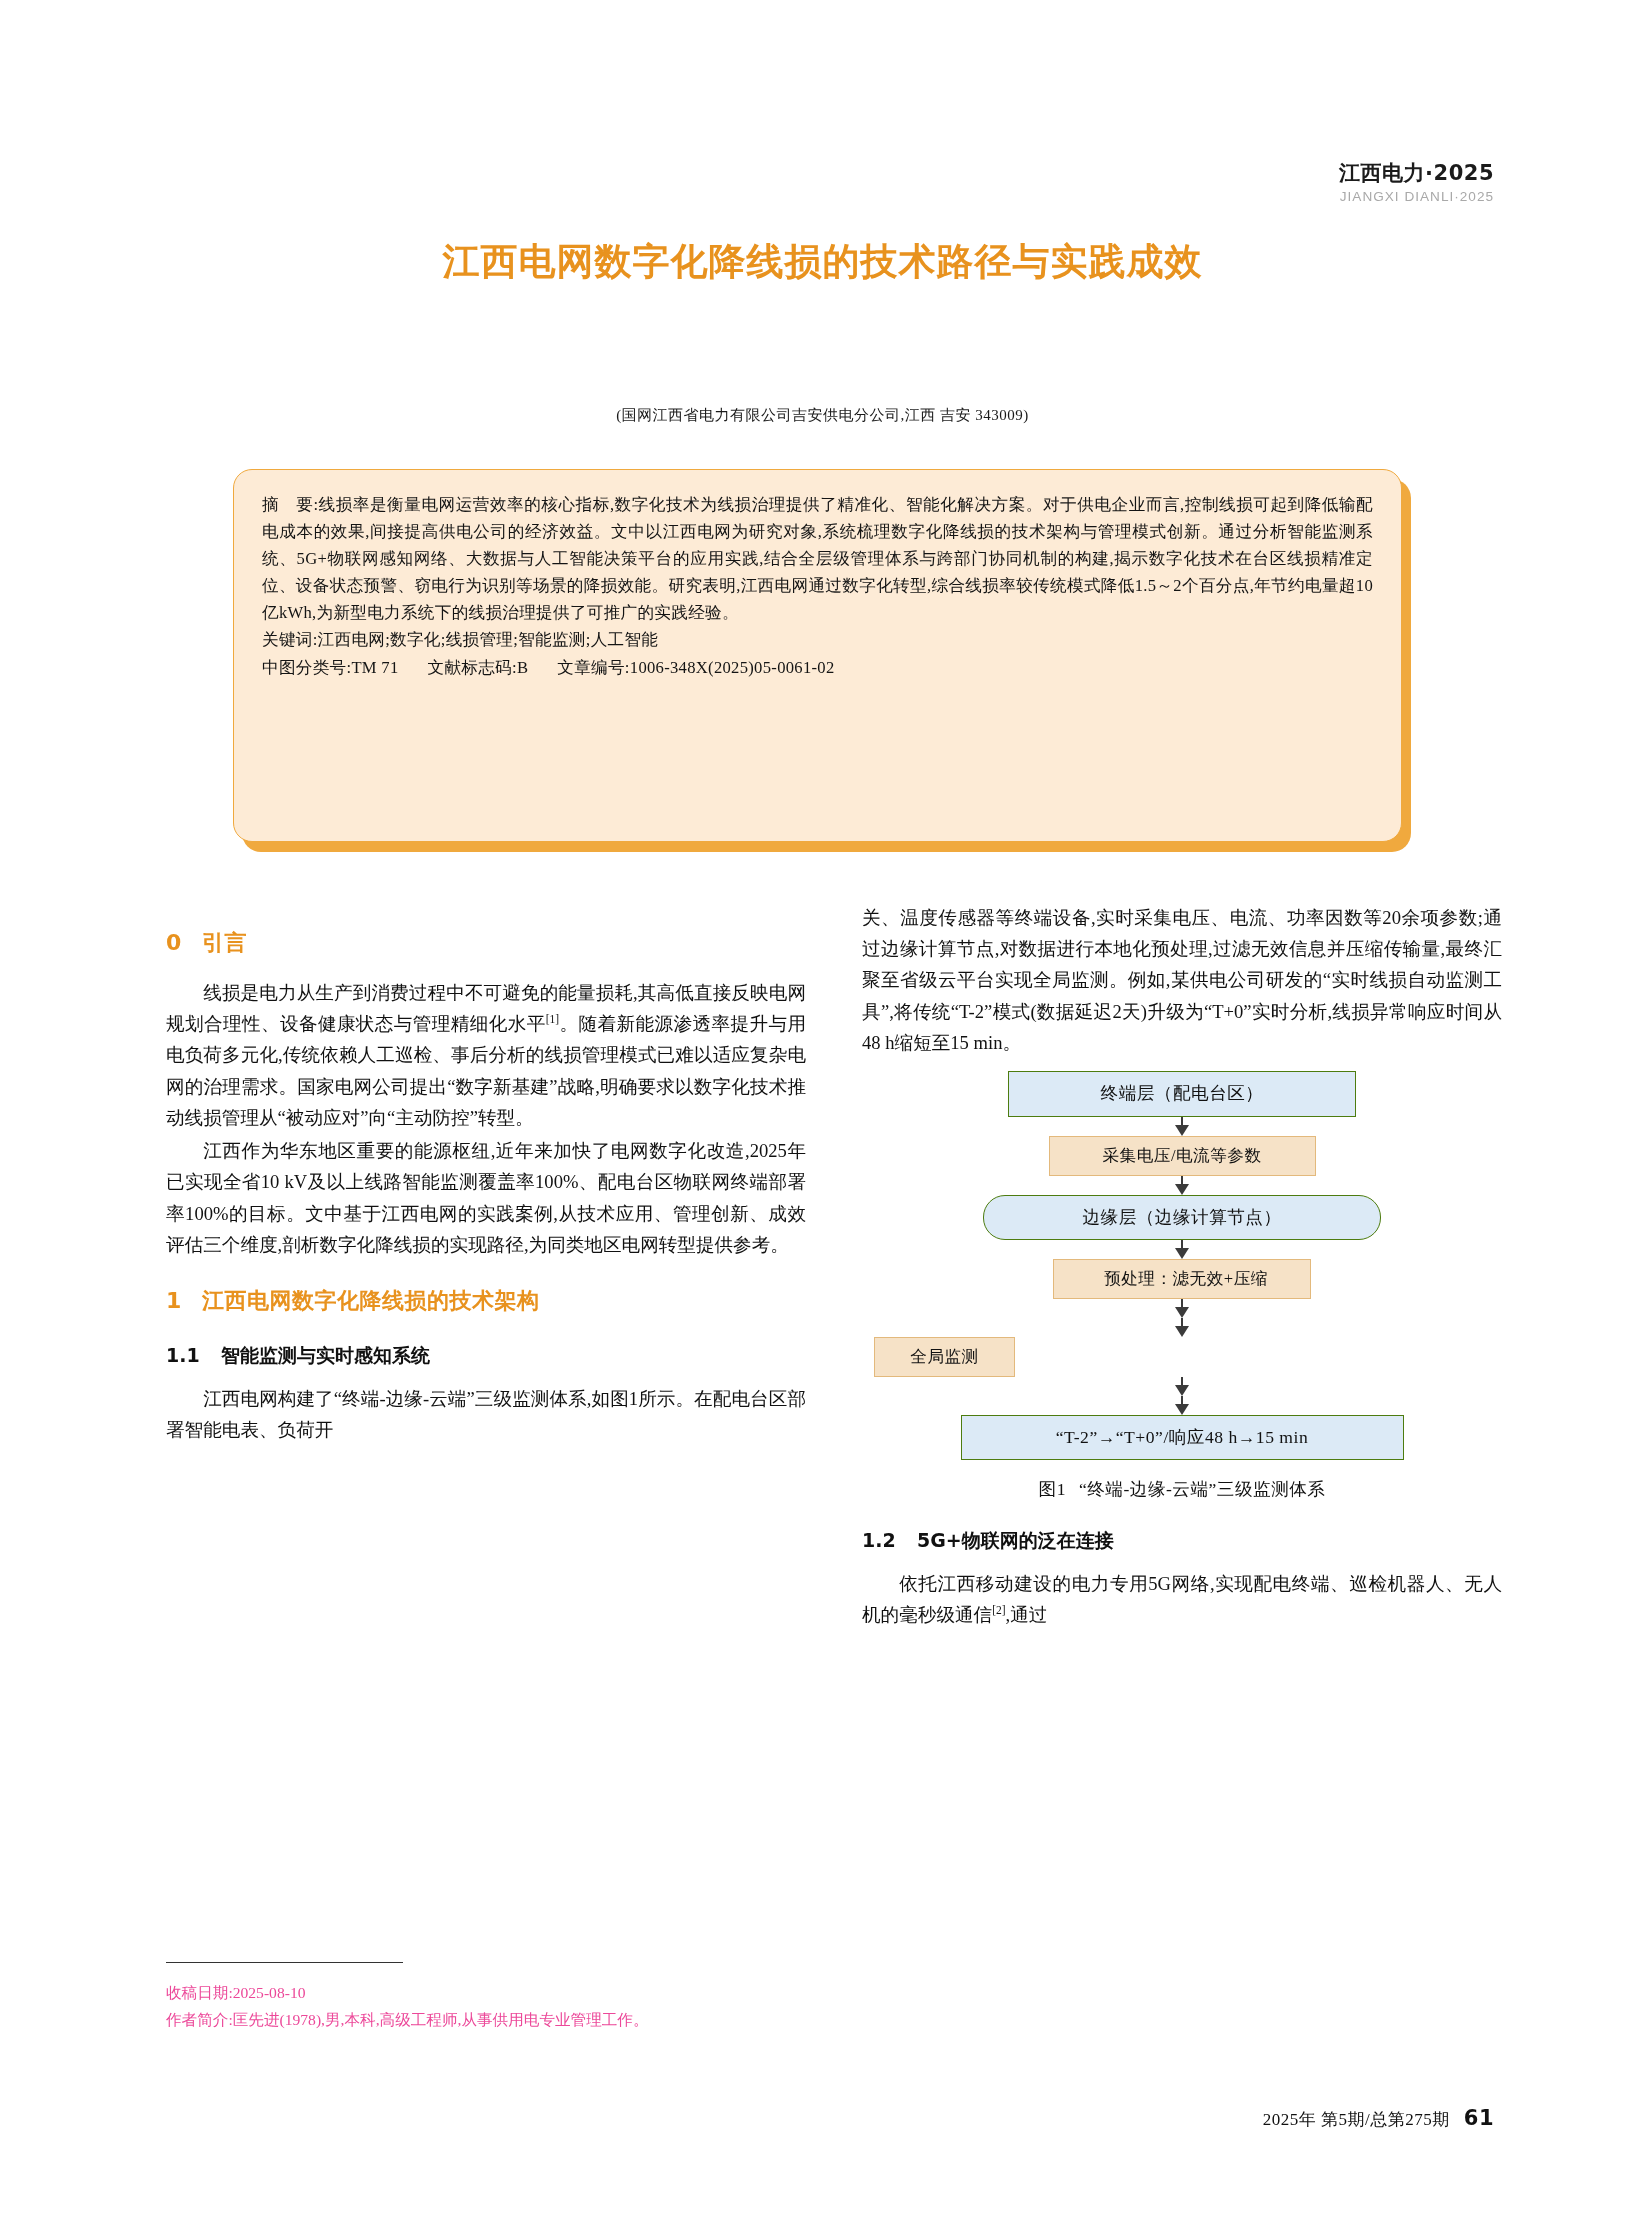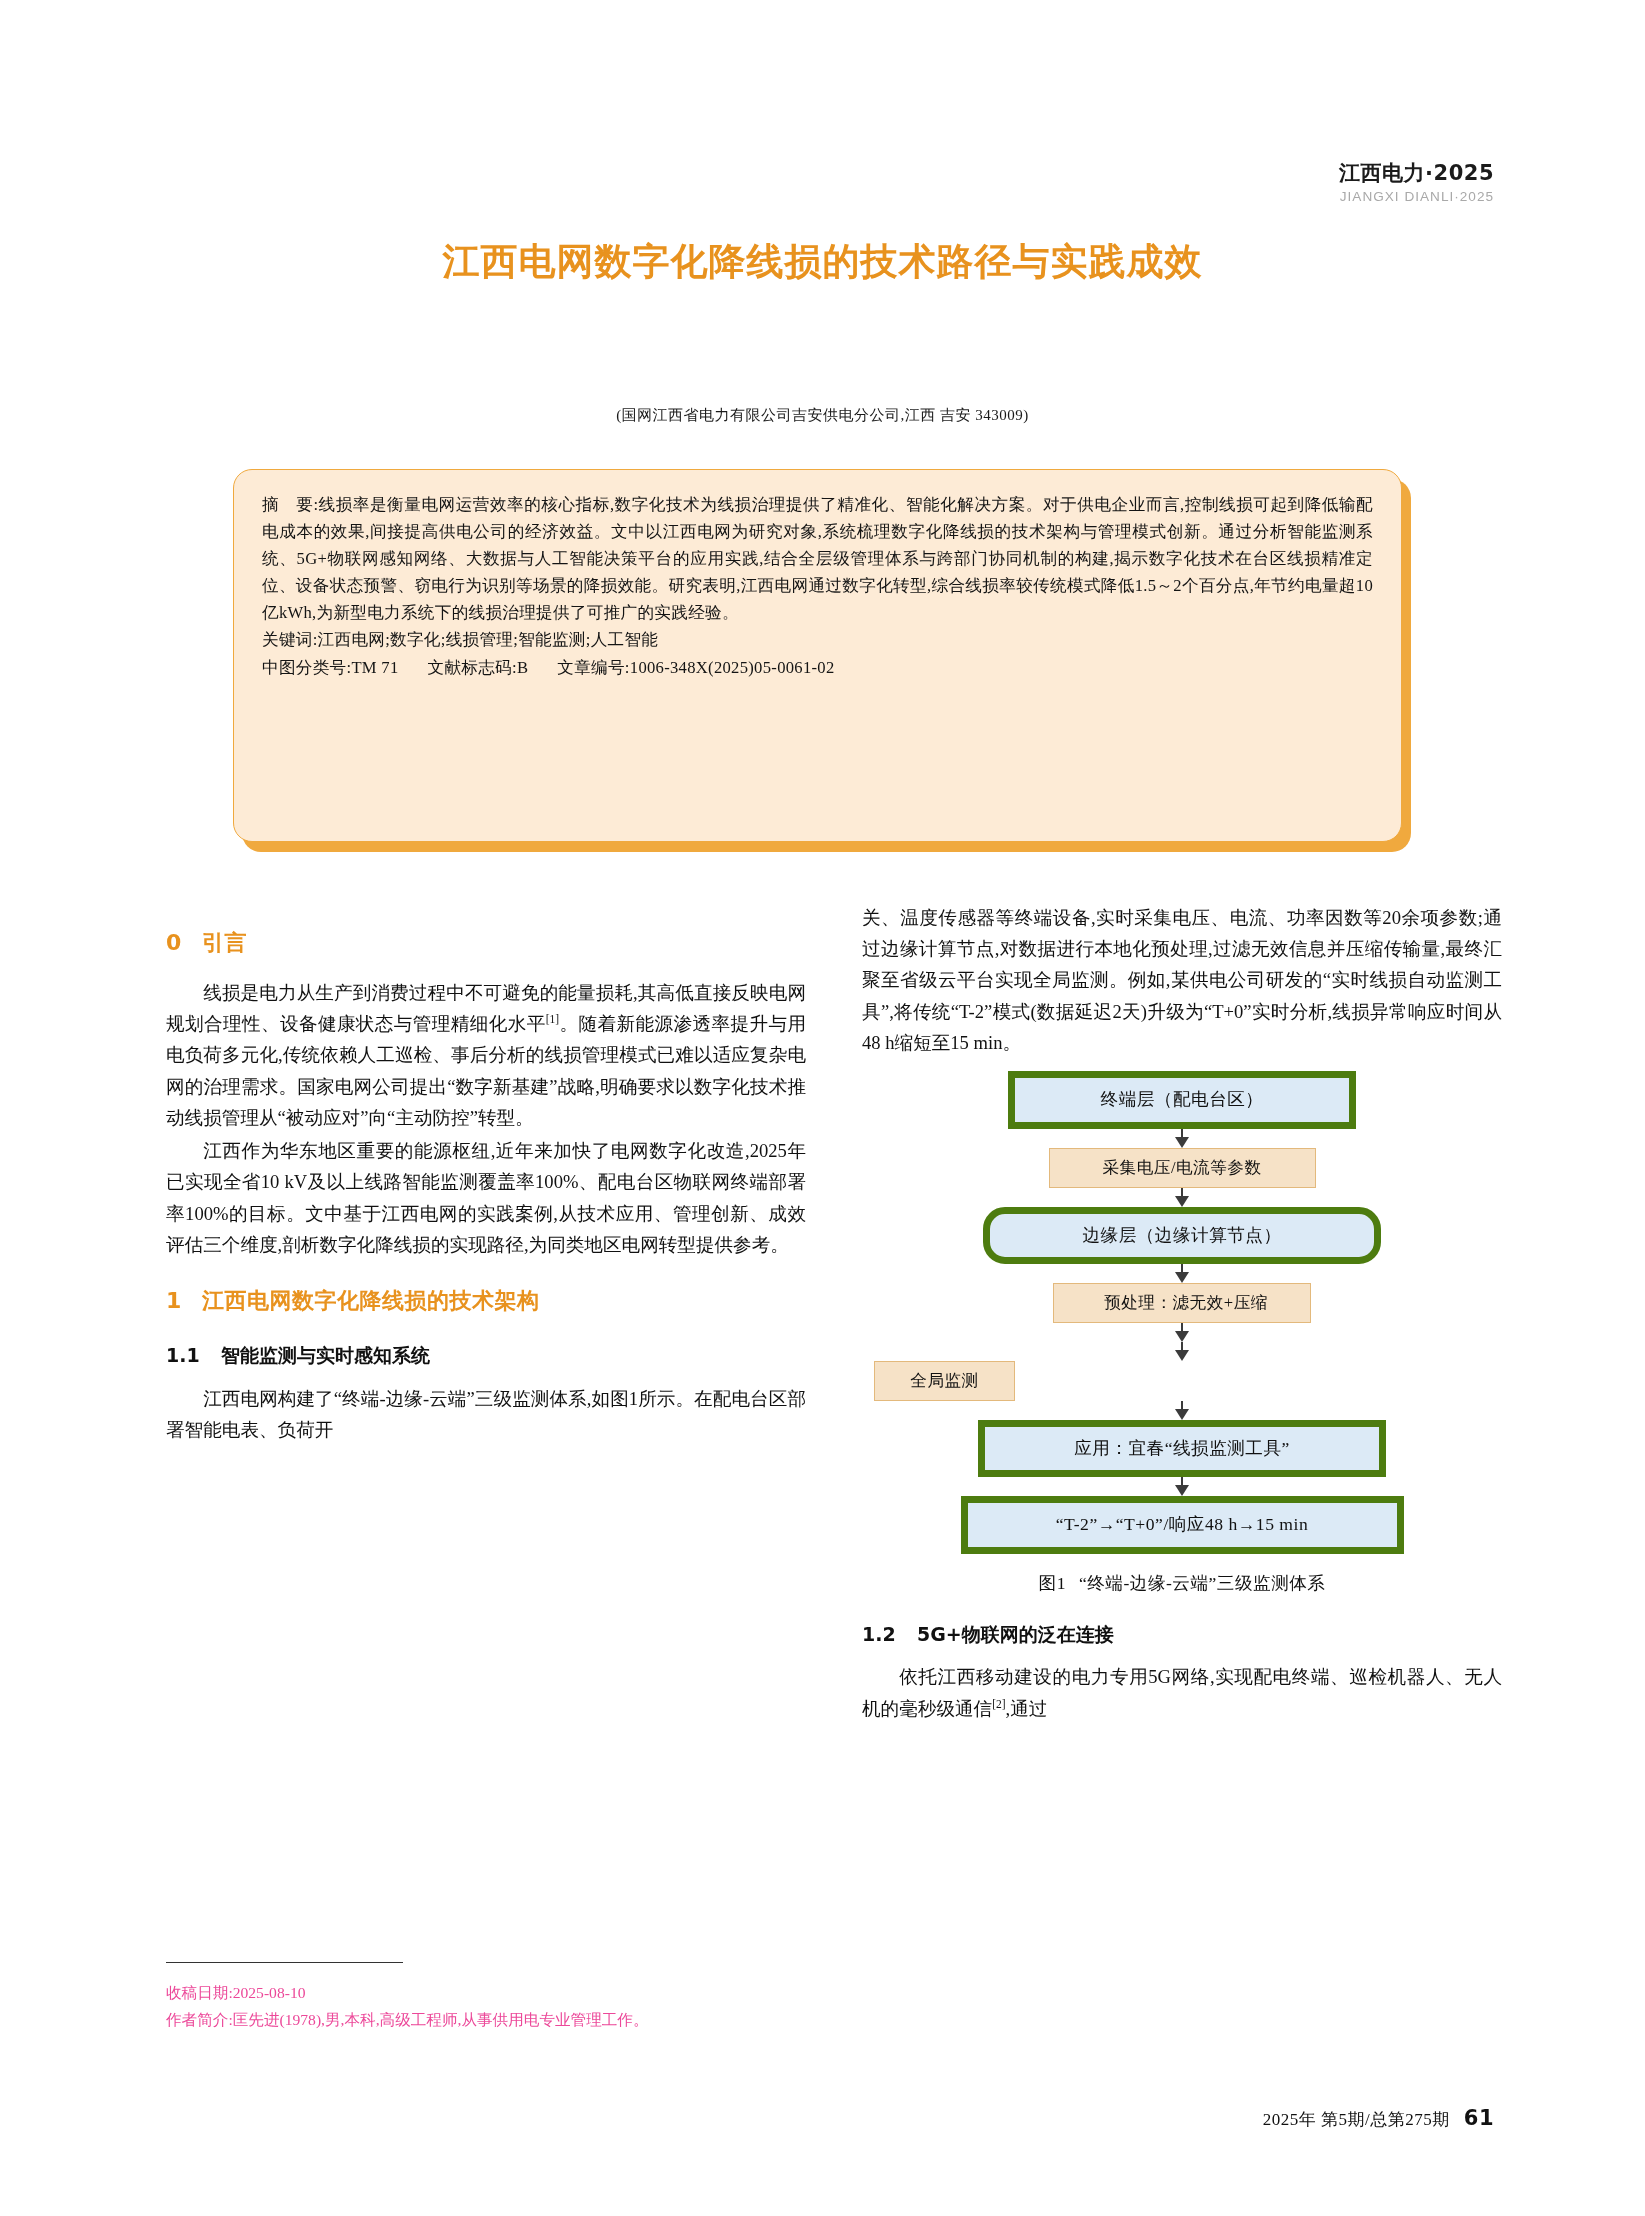--- a/index.html
+++ b/index.html
@@ -146,21 +146,21 @@
     color: #111;
     margin: 20px 0 11px 0;
   }
   .h-sub .num { display: inline-block; width: 55px; }
 
   
   .figure { margin-top: 13px; }
   .flow-node {
     margin: 0 auto;
     background: #DCEAF6;
-    border: 7px solid #4d7c0f;
+    border: 1px solid #4d7c0f;
     font-family: "Liberation Serif", serif;
     font-size: 17.6px;
     color: #111;
     text-align: center;
     padding: 7px 5px;
     letter-spacing: 0.5px;
   }
   .flow-node.w1 { width: 348px; }
   .flow-node.w2 { width: 398px; border-radius: 22px; }
   .flow-node.w3 { width: 363px; }
@@ -288,21 +288,20 @@
       <div class="arrow-stem"></div>
       <div class="arrow"></div>
       <div class="flow-label l2">预处理：滤无效+压缩</div>
       <div class="arrow-stem"></div>
       <div class="arrow"></div>
       <div class="arrow-stem"></div>
       <div class="arrow"></div>
       <div class="flow-label l3">全局监测</div>
       <div class="arrow-stem"></div>
       <div class="arrow"></div>
-      <div class="flow-node w4">应用：宜春“线损监测工具”</div>
       <div class="arrow-stem"></div>
       <div class="arrow"></div>
       <div class="flow-node w5">“T-2”→“T+0”/响应48 h→15 min</div>
 
       <div class="fig-caption"><span>图1</span><span class="gap"></span><span>“终端-边缘-云端”三级监测体系</span></div>
     </div>
 
     <div class="h-sub"><span class="num">1.2</span><span>5G+物联网的泛在连接</span></div>
 
     <p class="body"><span>依托江西移动建设的电力专用5G网络,实现配电终端、巡检机器人、无人机的毫秒级通信</span><sup>[2]</sup><span>,通过</span></p>

